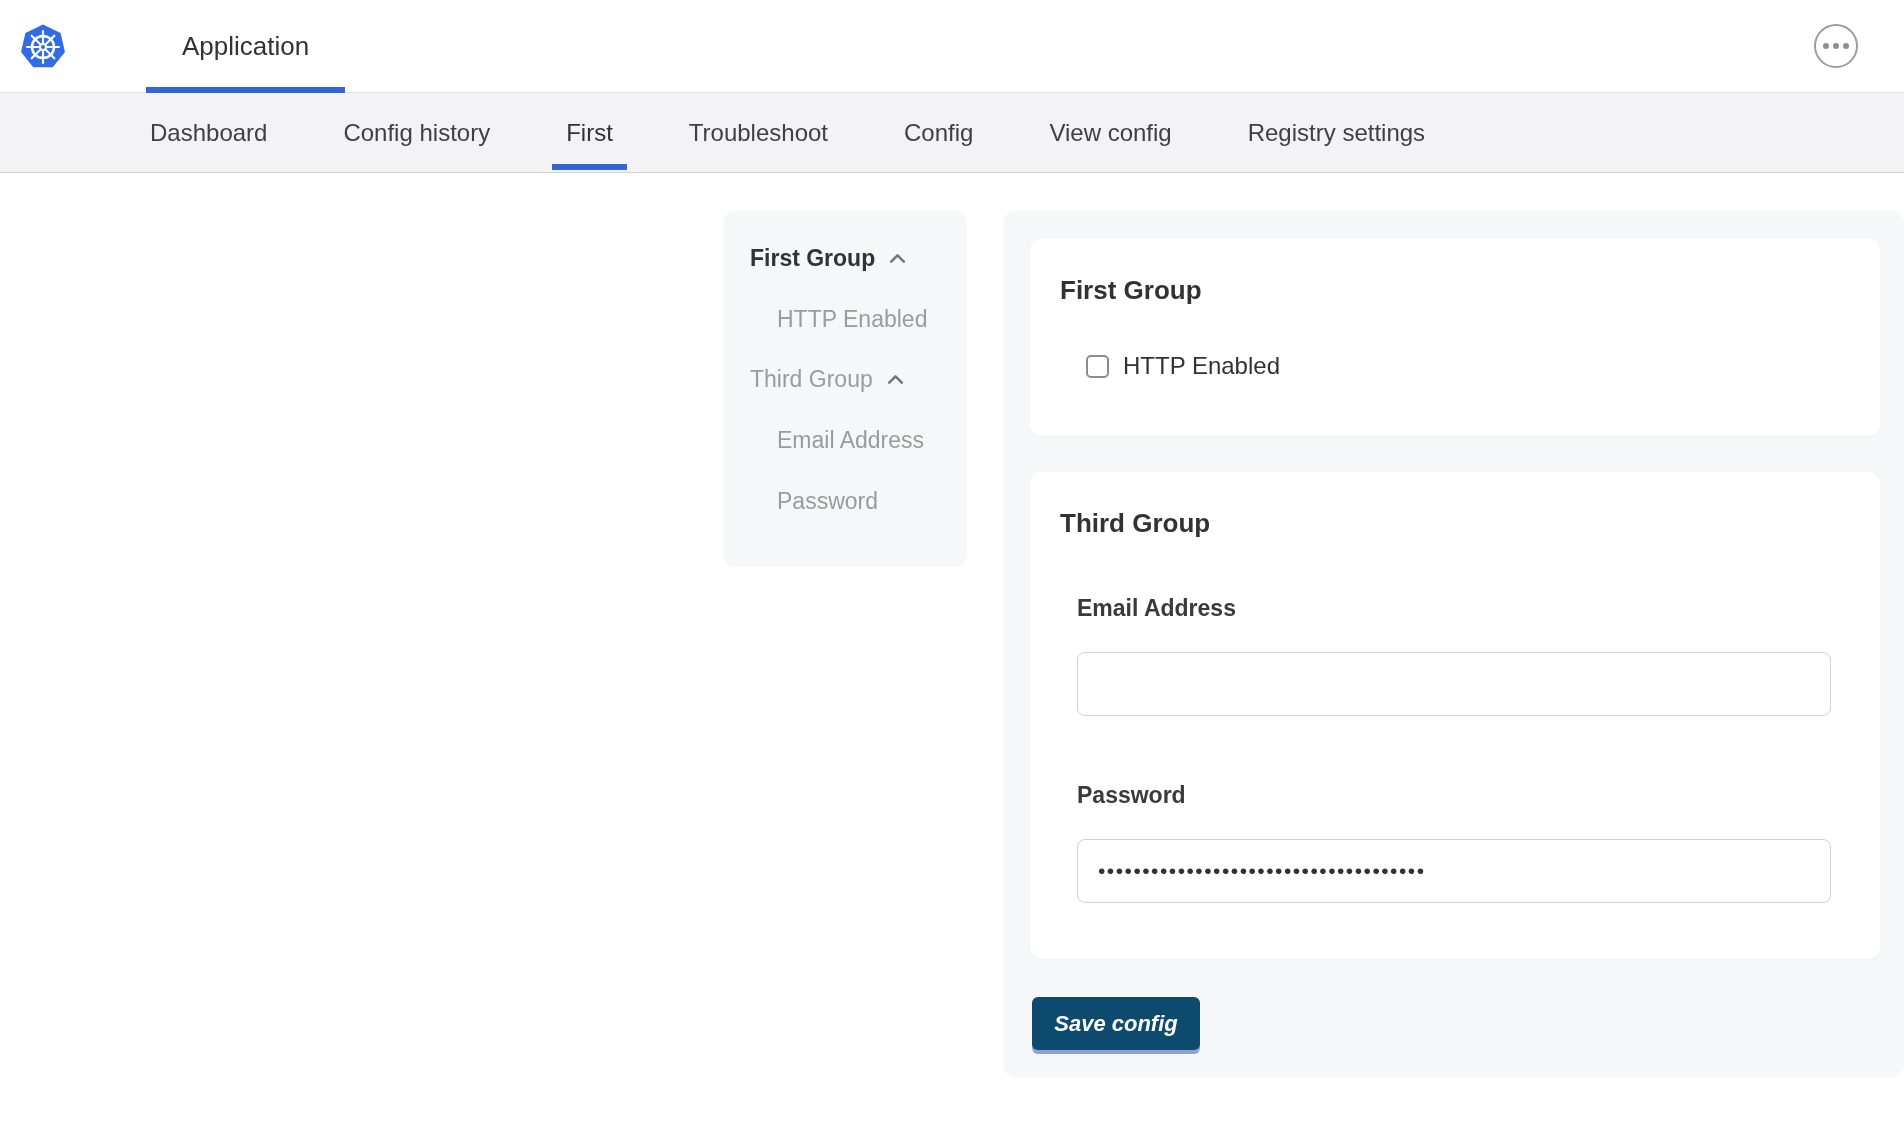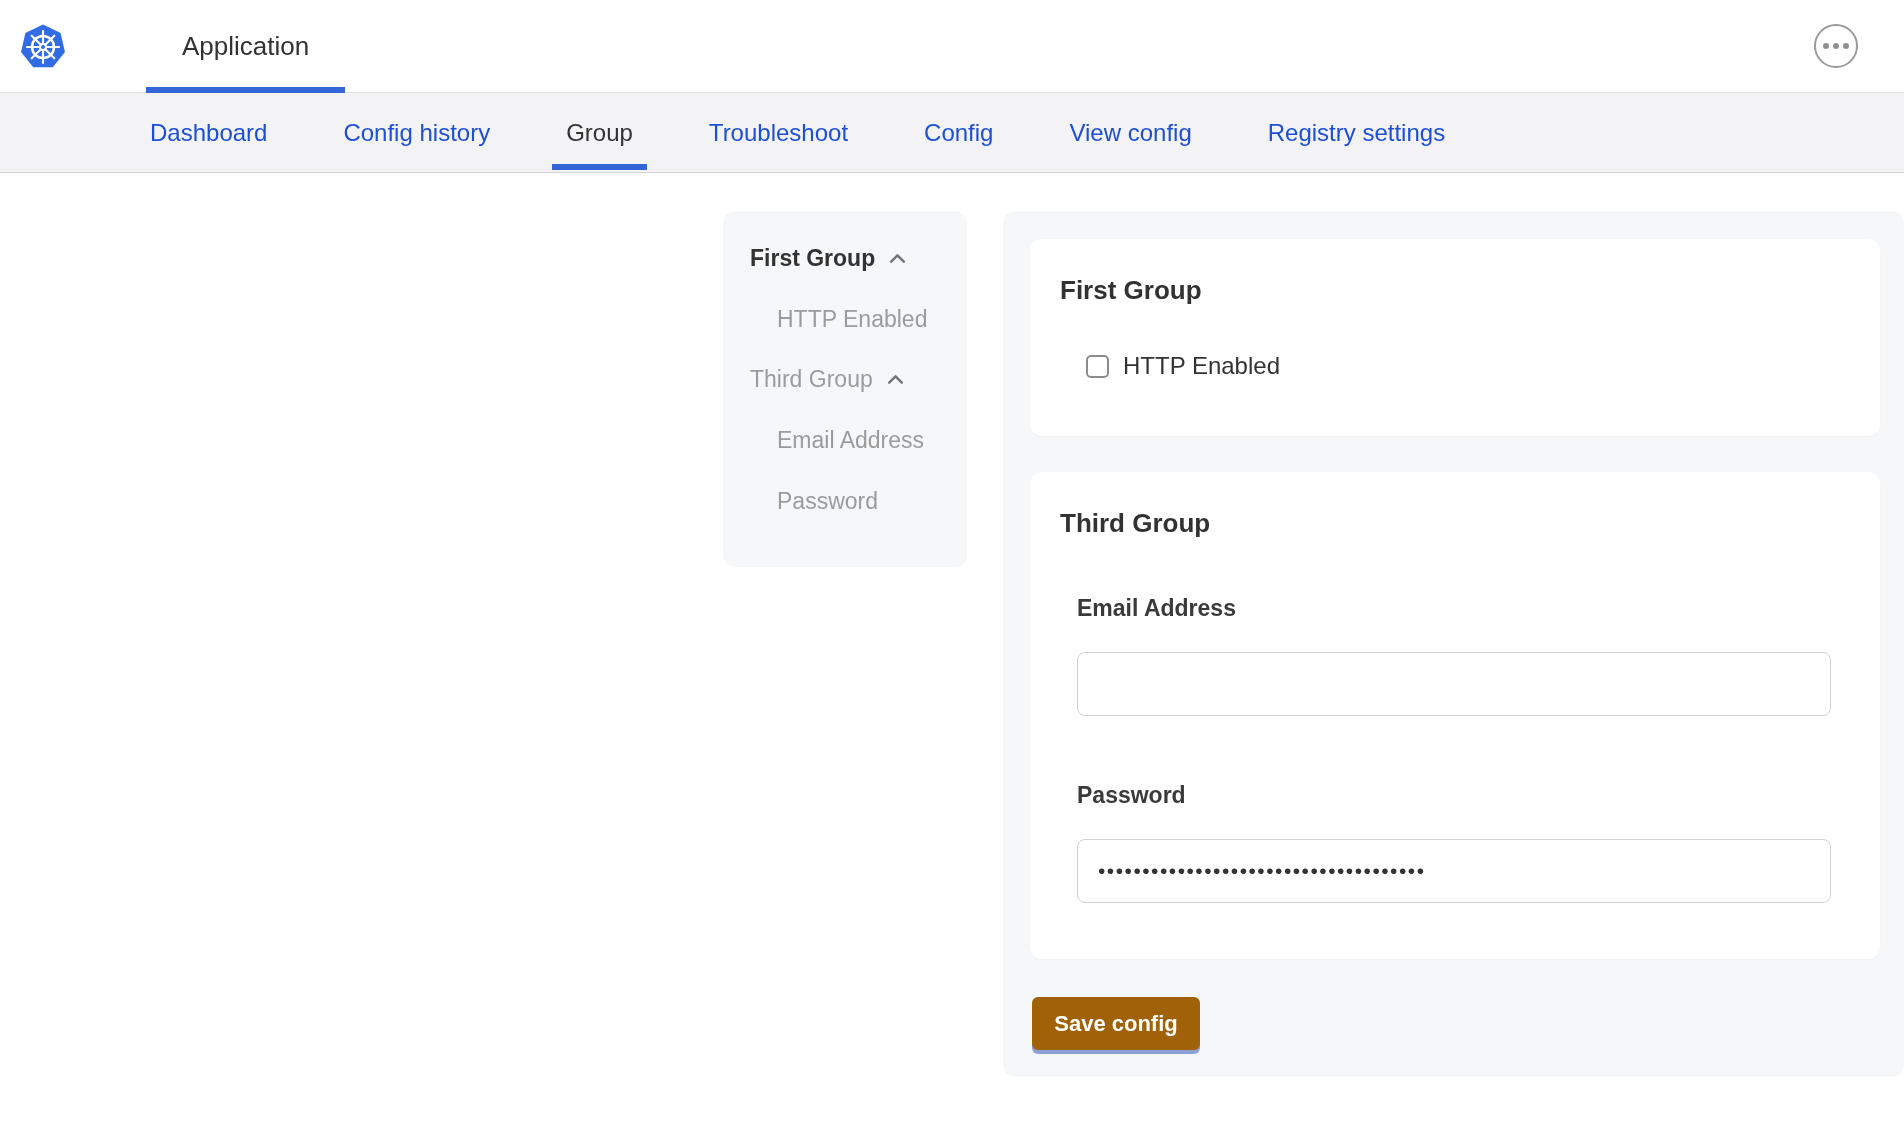--- a/index.html
+++ b/index.html
@@ -65,21 +65,21 @@
     background: #f3f3f5;
     border-bottom: 1px solid #d2d2d2;
     display: flex;
     align-items: stretch;
     padding-left: 112px;
   }
   .nav-tab {
     display: flex; align-items: center;
     padding: 0 38px;
     font-size: 24px;
-    color: #1d4ed8;
+    color: #404040;
     position: relative;
     cursor: pointer;
     white-space: nowrap;
   }
   .nav-tab.active { color: #323232; }
   .nav-tab.active::after {
     content: "";
     position: absolute;
     left: 24px; right: 24px; bottom: 2px;
     height: 6px;
@@ -185,29 +185,30 @@
     outline: none;
   }
   .field.password-field { margin-top: 66px; }
 
   .save-btn {
     display: inline-block;
     margin-top: 38px;
     margin-left: 2px;
     width: 168px;
     height: 53px;
-    background: #a16207;
+    background: #0c4a6e;
     border: none;
     border-radius: 6px;
     box-shadow: 0 4px 0 #8da1d6;
     color: #ffffff;
     font-family: "Liberation Sans", "DejaVu Sans", sans-serif;
     font-size: 22px;
     font-weight: 700;
     cursor: pointer;
+    font-style: italic;
   }
 </style>
 </head>
 <body>
 
 <div class="header">
   <div class="logo-wrap">
     <span style="display:inline-flex;">
       <svg width="50" height="52" viewBox="0 0 100 100">
         <polygon points="50,7 85.2,23.9 93.9,62 69.5,92.6 30.5,92.6 6.1,62 14.8,23.9" fill="#326ce5"></polygon>
@@ -237,21 +238,21 @@
   <button class="ellipsis-btn" aria-label="menu">
     <span class="dot"></span>
     <span class="dot"></span>
     <span class="dot"></span>
   </button>
 </div>
 
 <div class="navbar">
   <div class="nav-tab">Dashboard</div>
   <div class="nav-tab">Config history</div>
-  <div class="nav-tab active">Group</div>
+  <div class="nav-tab active">First</div>
   <div class="nav-tab">Troubleshoot</div>
   <div class="nav-tab">Config</div>
   <div class="nav-tab">View config</div>
   <div class="nav-tab">Registry settings</div>
 </div>
 
 <div class="content">
 
   <div class="side-panel">
     <div class="side-group-title">

